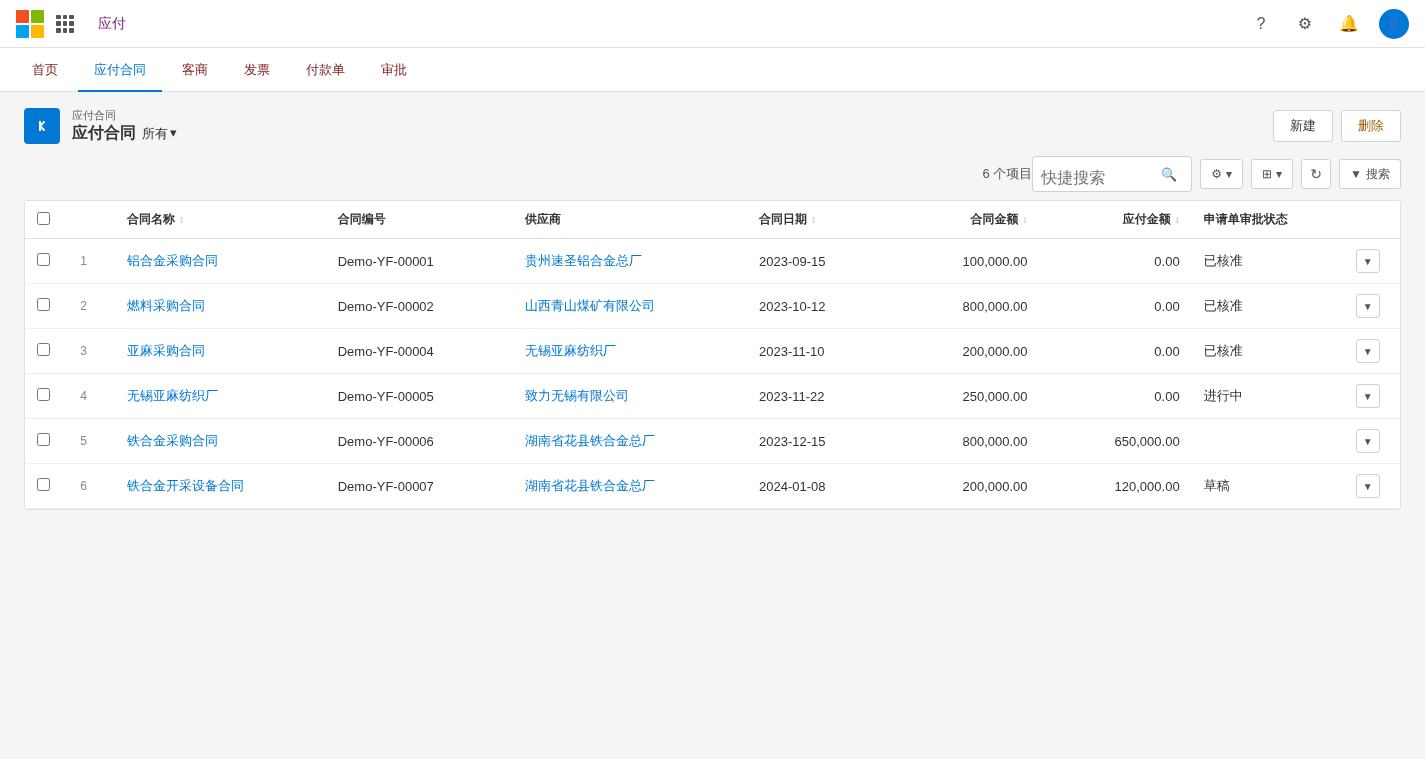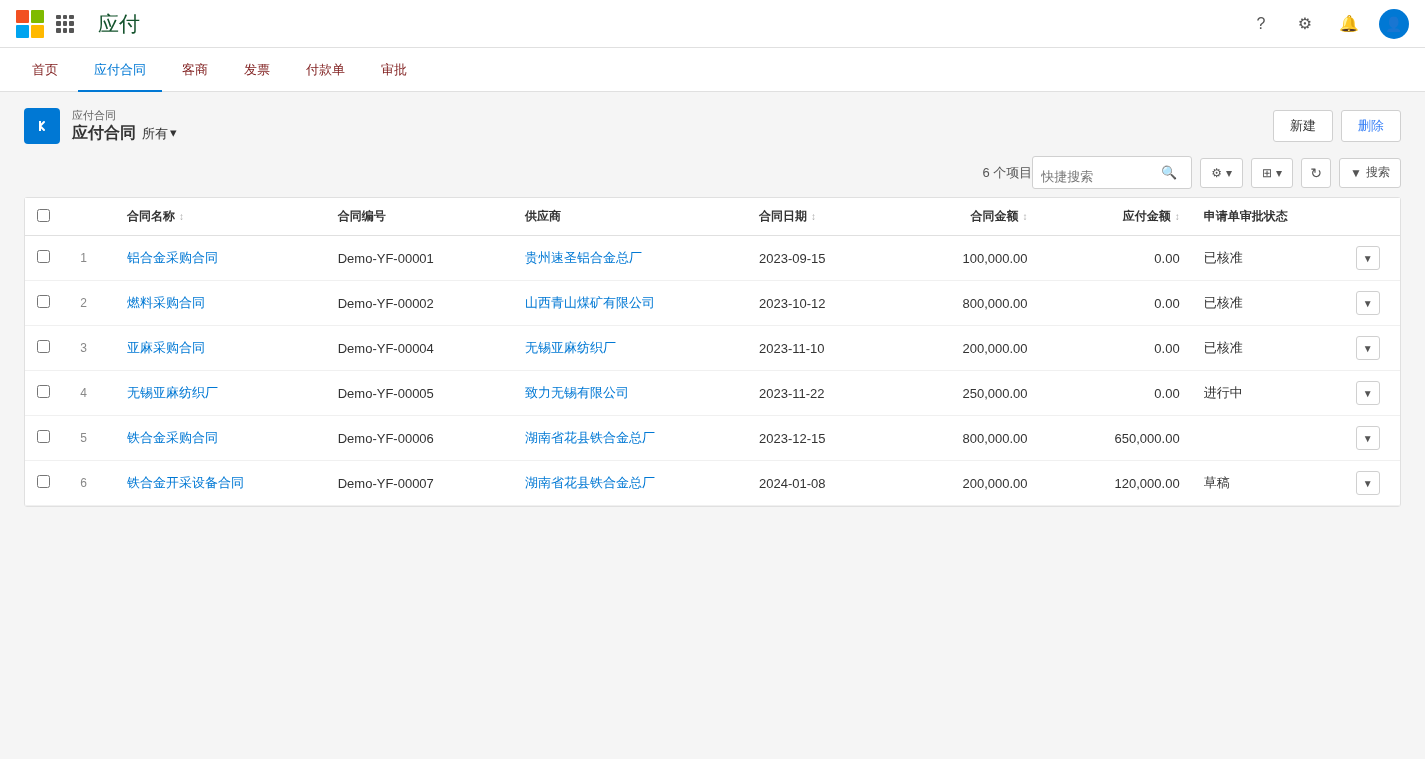--- a/index.html
+++ b/index.html
@@ -100,23 +100,23 @@
     .nav-item.active::after {
       content: '';
       position: absolute;
       bottom: 0;
       left: 0;
       right: 0;
       height: 2px;
       background: #0078d4;
     }
     .nav-app-name {
-      font-size: 21px;
+      font-size: 14px;
       font-weight: 500;
-      color: #14532d;
+      color: #701a75;
       padding: 0 12px;
     }
 
     
     .content {
       padding: 16px 24px;
     }
 
     
     .page-header {
@@ -179,21 +179,21 @@
       cursor: pointer;
       font-size: 13px;
       background: #fff;
       color: #333;
     }
     .btn-primary {
       background: #fff;
       border: 1px solid #d0d0d0;
       color: #333;
     }
-    .btn-danger { color: #3b82f6; }
+    .btn-danger { color: #a16207; }
 
     
     .toolbar {
       display: flex;
       align-items: center;
       justify-content: flex-end;
       margin-bottom: 8px;
     }
     .item-count {
       font-size: 13px;
@@ -209,21 +209,21 @@
       align-items: center;
       border: 1px solid #d0d0d0;
       border-radius: 3px;
       padding: 4px 8px;
       background: #fff;
       width: 160px;
     }
     .search-box input {
       border: none;
       outline: none;
-      font-size: 13px;
+      font-size: 16px;
       width: 120px;
       color: #333;
       margin-top: 8px;
     }
     .search-box .search-icon { color: #888; font-size: 13px; }
     .icon-tool-btn {
       height: 30px;
       padding: 0 10px;
       border: 1px solid #d0d0d0;
       border-radius: 3px;

